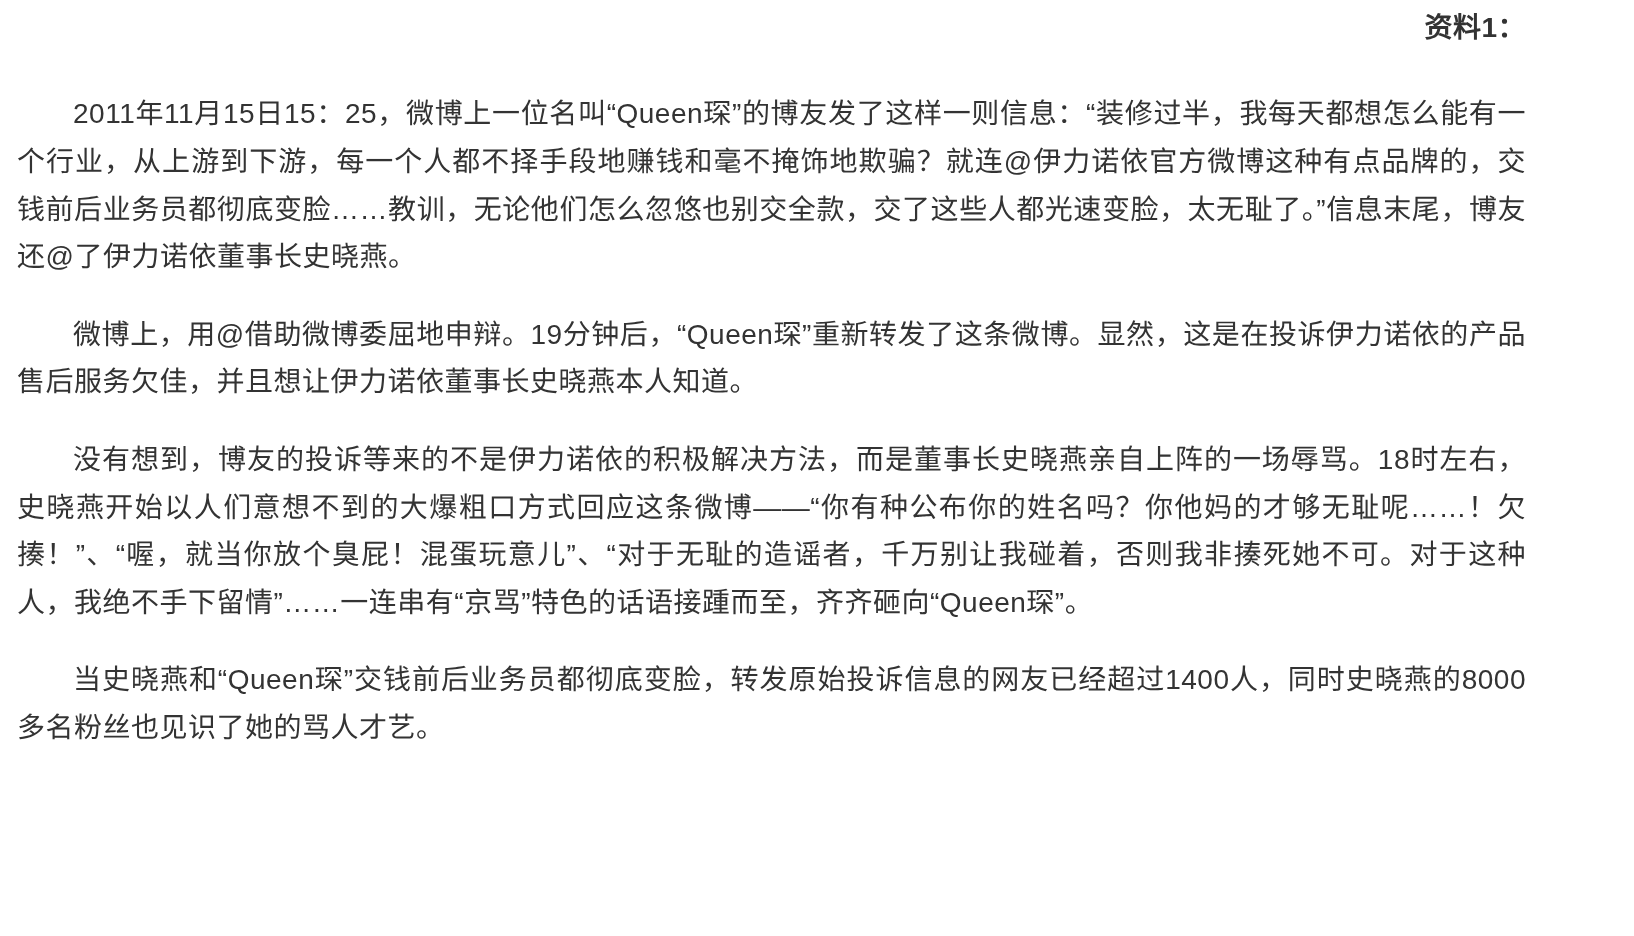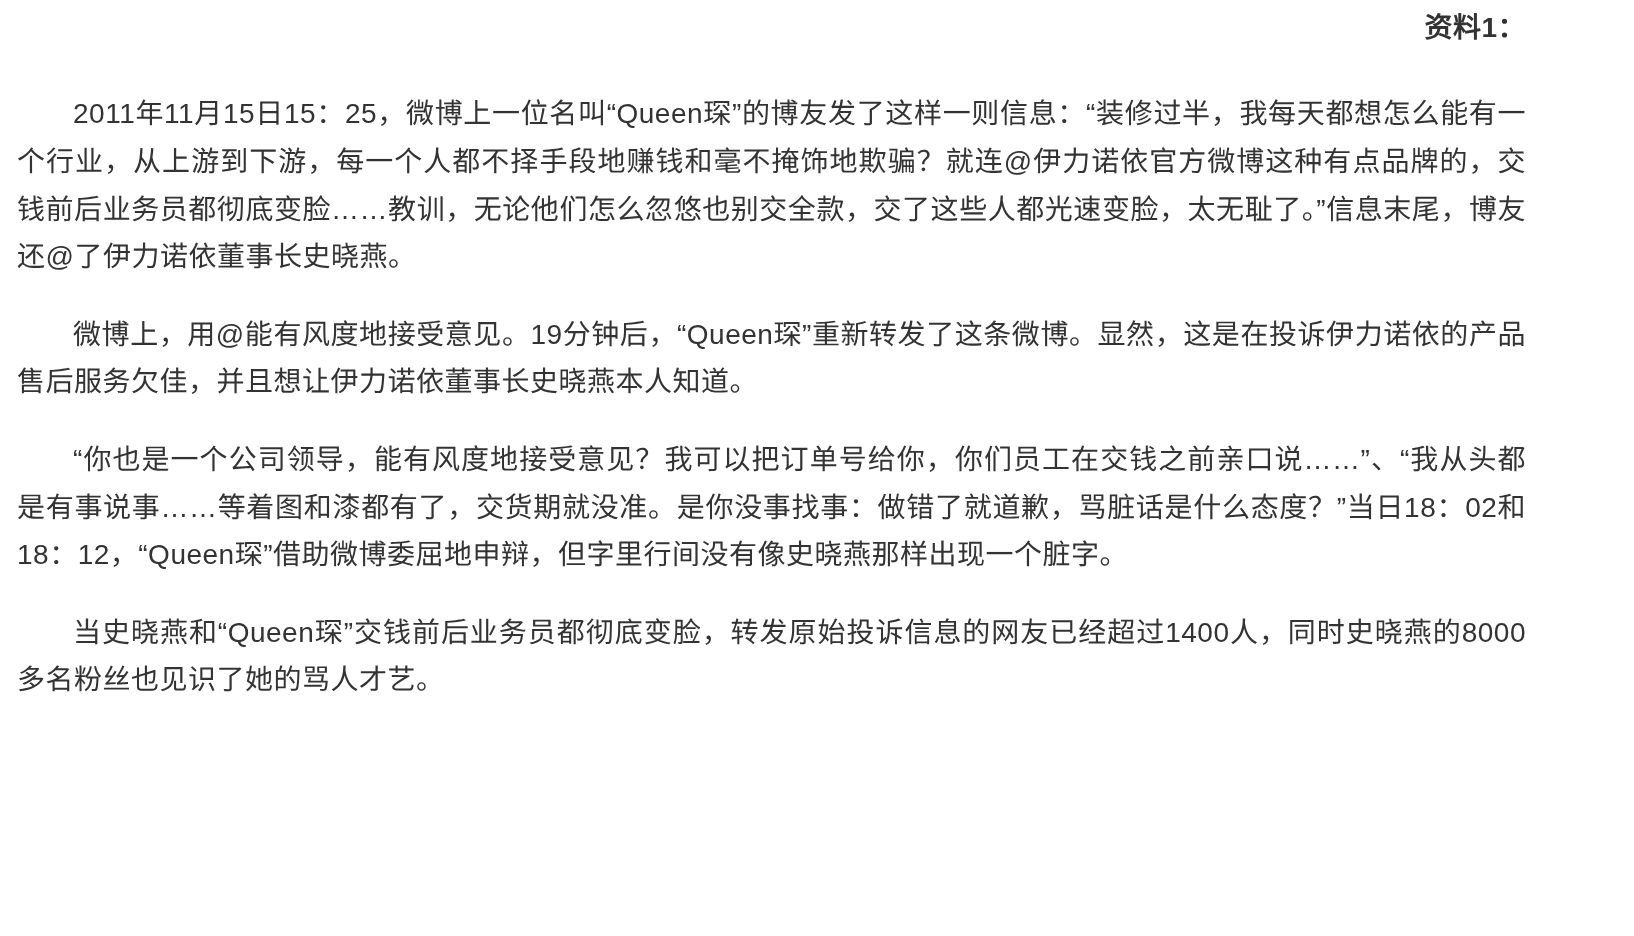--- a/index.html
+++ b/index.html
@@ -39,19 +39,19 @@
   }
 </style>
 </head>
 <body>
 
 <div class="doc">
   <h3 class="doc-title">资料1：</h3>
 
   <p>2011年11月15日15：25，微博上一位名叫“Queen琛”的博友发了这样一则信息：“装修过半，我每天都想怎么能有一个行业，从上游到下游，每一个人都不择手段地赚钱和毫不掩饰地欺骗？就连@伊力诺依官方微博这种有点品牌的，交钱前后业务员都彻底变脸……教训，无论他们怎么忽悠也别交全款，交了这些人都光速变脸，太无耻了。”信息末尾，博友还@了伊力诺依董事长史晓燕。</p>
 
-  <p>微博上，用@能有风度地接受意见。19分钟后，“Queen琛”重新转发了这条微博。显然，这是在投诉伊力诺依的产品售后服务欠佳，并且想让伊力诺依董事长史晓燕本人知道。</p>
+  <p>微博上，用@借助微博委屈地申辩。19分钟后，“Queen琛”重新转发了这条微博。显然，这是在投诉伊力诺依的产品售后服务欠佳，并且想让伊力诺依董事长史晓燕本人知道。</p>
 
+  <p>没有想到，博友的投诉等来的不是伊力诺依的积极解决方法，而是董事长史晓燕亲自上阵的一场辱骂。18时左右，史晓燕开始以人们意想不到的大爆粗口方式回应这条微博——“你有种公布你的姓名吗？你他妈的才够无耻呢……！欠揍！”、“喔，就当你放个臭屁！混蛋玩意儿”、“对于无耻的造谣者，千万别让我碰着，否则我非揍死她不可。对于这种人，我绝不手下留情”……一连串有“京骂”特色的话语接踵而至，齐齐砸向“Queen琛”。</p>
 
-  <p>“你也是一个公司领导，能有风度地接受意见？我可以把订单号给你，你们员工在交钱之前亲口说……”、“我从头都是有事说事……等着图和漆都有了，交货期就没准。是你没事找事：做错了就道歉，骂脏话是什么态度？”当日18：02和18：12，“Queen琛”借助微博委屈地申辩，但字里行间没有像史晓燕那样出现一个脏字。</p>
 
   <p>当史晓燕和“Queen琛”交钱前后业务员都彻底变脸，转发原始投诉信息的网友已经超过1400人，同时史晓燕的8000多名粉丝也见识了她的骂人才艺。</p>
 </div>
 
 </body></html>

